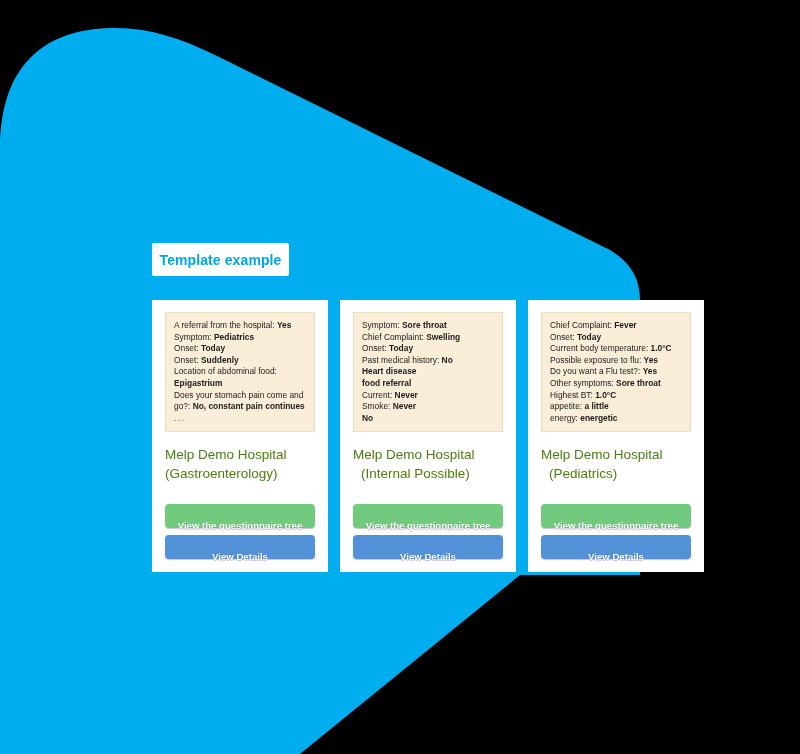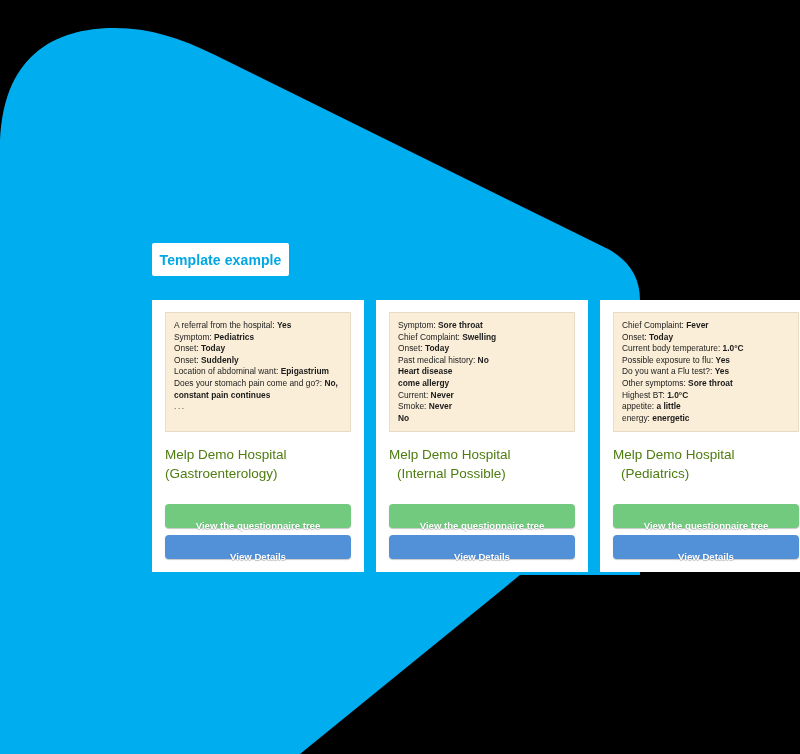--- a/index.html
+++ b/index.html
@@ -49,21 +49,21 @@
 
   
   #cards-row {
     position: absolute;
     left: 152px;
     top: 300px;
     display: flex;
     gap: 12px;
   }
   .hospital-card {
-    width: 212px;
+    width: 176px;
     height: 272px;
     background: #ffffff;
     box-sizing: border-box;
     padding: 12px 13px 13px 13px;
     display: flex;
     flex-direction: column;
     flex: 0 0 auto;
   }
 
   .answer-panel {
@@ -165,21 +165,21 @@
         </div>
         <div class="answer-line">
           <span class="q">Onset:</span>
           <span class="a">Today</span>
         </div>
         <div class="answer-line">
           <span class="q">Onset:</span>
           <span class="a">Suddenly</span>
         </div>
         <div class="answer-line">
-          <span class="q">Location of abdominal want:</span>
+          <span class="q">Location of abdominal food:</span>
           <span class="a">Epigastrium</span>
         </div>
         <div class="answer-line">
           <span class="q">Does your stomach pain come and go?:</span>
           <span class="a">No, constant pain continues</span>
         </div>
         <div class="answer-ellipsis">...</div>
       </div>
 
       <div class="hospital-name">
@@ -208,21 +208,21 @@
           <span class="a">Today</span>
         </div>
         <div class="answer-line">
           <span class="q">Past medical history:</span>
           <span class="a">No</span>
         </div>
         <div class="answer-line bold-only">
           <span class="a">Heart disease</span>
         </div>
         <div class="answer-line bold-only">
-          <span class="a">come allergy</span>
+          <span class="a">food referral</span>
         </div>
         <div class="answer-line">
           <span class="q">Current:</span>
           <span class="a">Never</span>
         </div>
         <div class="answer-line">
           <span class="q">Smoke:</span>
           <span class="a">Never</span>
         </div>
         <div class="answer-line bold-only">

